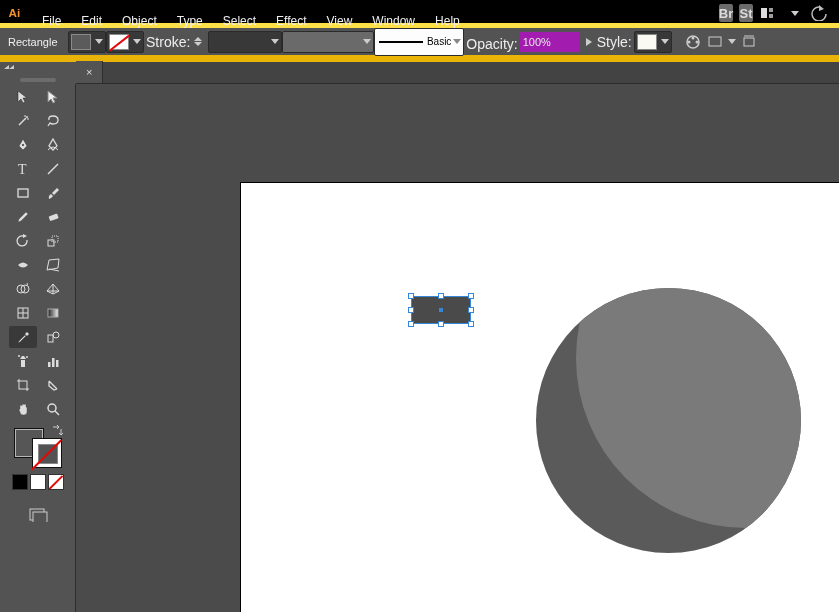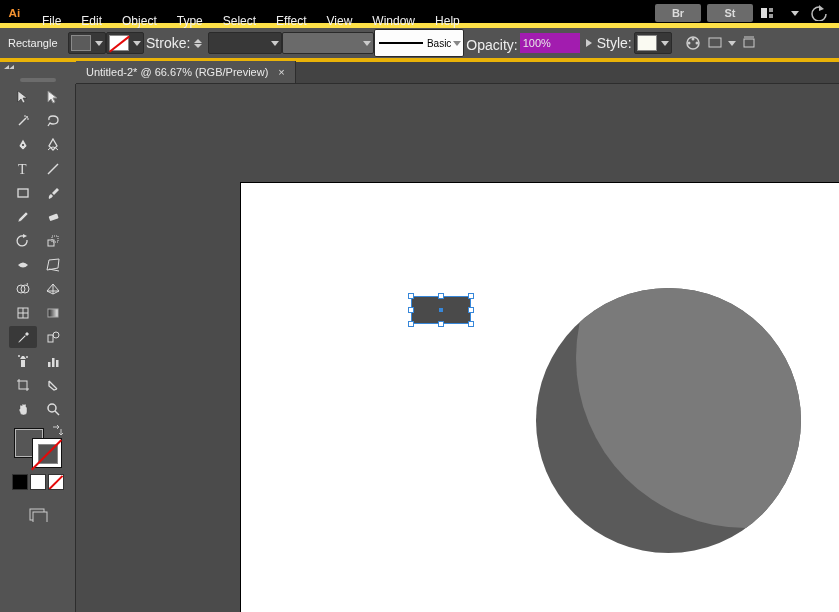--- a/index.html
+++ b/index.html
@@ -3,23 +3,23 @@
 <meta charset="utf-8">
 <style>
 html,body{margin:0;padding:0;width:839px;height:612px;background:#4b4b4b;font-family:Tahoma,Arial,sans-serif;font-size:11px;color:#e8e8e8;overflow:hidden;-webkit-font-smoothing:antialiased}
 *{box-sizing:border-box}
 .menubar{height:28px;background:#000000;display:flex;align-items:flex-end;border-bottom:5px solid #fde047}
 .logo{width:24px;height:20px;margin:0 4px;display:flex;align-items:center;justify-content:center}
 .logo svg{width:20px;height:20px}
 .menu-item{padding:16px 10px;height:28px;line-height:28px;font-size:12px;cursor:default;color:#f0f0f0}
 .spacer{flex:1}
 .menu-right{display:flex;align-items:center;gap:6px;padding-right:8px}
-.sq{width:46px;height:18px;background:#6b6b6b;display:flex;align-items:center;justify-content:center;font-size:11px;font-weight:bold;color:#dcdcdc;border-radius:2px}
+.sq{width:14px;height:18px;background:#6b6b6b;display:flex;align-items:center;justify-content:center;font-size:13px;font-weight:bold;color:#dcdcdc;border-radius:2px}
 .arr-ico{width:24px;height:18px;display:flex;align-items:center;justify-content:center}
-.ctrlbar{height:34px;background:#535353;display:flex;align-items:center;border-bottom:4px solid #eab308;padding:0 8px;gap:0}
+.ctrlbar{height:34px;background:#535353;display:flex;align-items:center;border-bottom:7px solid #eab308;padding:0 8px;gap:0}
 .shape-label{font-size:11px;color:#f0f0f0;min-width:60px}
 .well{height:22px;background:#383838;border:1px solid #2a2a2a;border-radius:2px;display:flex;align-items:center}
 .swatch{width:20px;height:16px;margin:0 2px}
 .swatch-fill{background:#5b5b5b;border:1px solid #8a8a8a}
 .swatch-none{background:#fff;position:relative;border:1px solid #8a8a8a}
 .swatch-none:after{content:"";position:absolute;left:-1px;top:15px;width:140%;height:0;border-top:2px solid #e40909;transform:rotate(-38deg);transform-origin:0 0}
 .drop{width:12px;height:20px;display:flex;align-items:center;justify-content:center}
 .drop svg,.spin svg{display:block}
 .lab{font-size:14px;color:#eee;padding:0 2px}
 .spin{width:14px;height:20px;display:flex;flex-direction:column;justify-content:center;gap:1px;margin-left:2px}
@@ -215,21 +215,20 @@
           <polygon points="5,0 0,4 5,4" fill="#ccc"></polygon>
           <polygon points="10,0 5,4 10,4" fill="#ccc"></polygon>
         </svg>
     </div>
     <div class="tb-scroll">
         <div class="tb-scroll-th"></div>
       </div>
   </div>
   <div class="docbar">
     <div class="tab">
-      <span>Untitled-2* @ 66.67% (RGB/Preview)</span>
       <span class="tab-close">×</span>
     </div>
   </div>
 </div>
 
 <div class="main">
 
   <div class="toolbar">
     <div class="tools-grid" id="tools-grid">
         <div class="tool">

